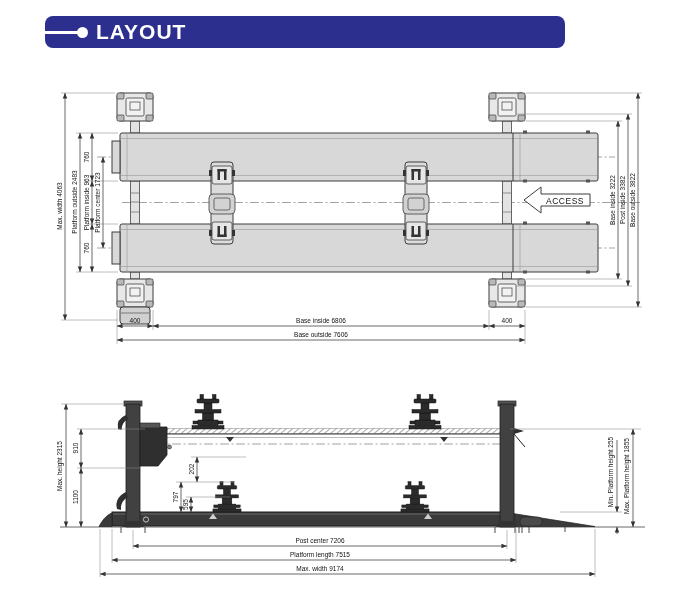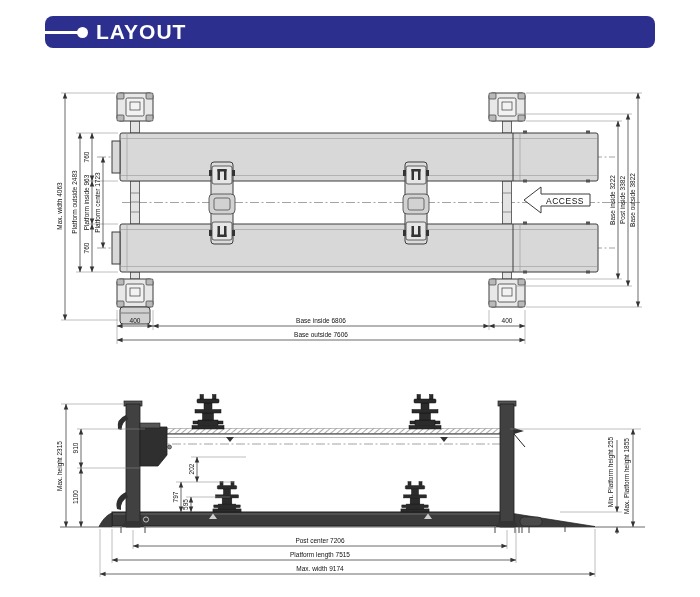--- a/index.html
+++ b/index.html
@@ -1,19 +1,19 @@
 <!DOCTYPE html>
 <html><head>
 <meta charset="utf-8">
 <style>
   html,body{margin:0;padding:0;background:#ffffff;}
   #stage{position:relative;width:700px;height:597px;background:#fff;overflow:hidden;
          font-family:"Liberation Sans",sans-serif;}
   
-  .banner{position:absolute;left:45px;top:16px;width:610px;height:32px;background:#2c2f8e;
+  .banner{position:absolute;left:45px;top:16px;width:520px;height:32px;background:#2c2f8e;
           border-radius:8px;display:flex;align-items:center;}
   .banner .lead{display:flex;align-items:center;height:100%;}
   .banner .line{width:34px;height:3px;background:#fff;}
   .banner .dot{width:11px;height:11px;border-radius:50%;background:#fff;margin-left:-2px;}
   .banner .title{color:#fff;font-size:21px;letter-spacing:1px;margin-left:8px;font-weight:bold;}
   
   text{font-family:"Liberation Sans",sans-serif;}
   .dl{font-size:6.5px;fill:#111;}
   .acc{font-size:8.5px;fill:#111;letter-spacing:0.5px;}
   .ext{stroke:#888;stroke-width:0.55;}

